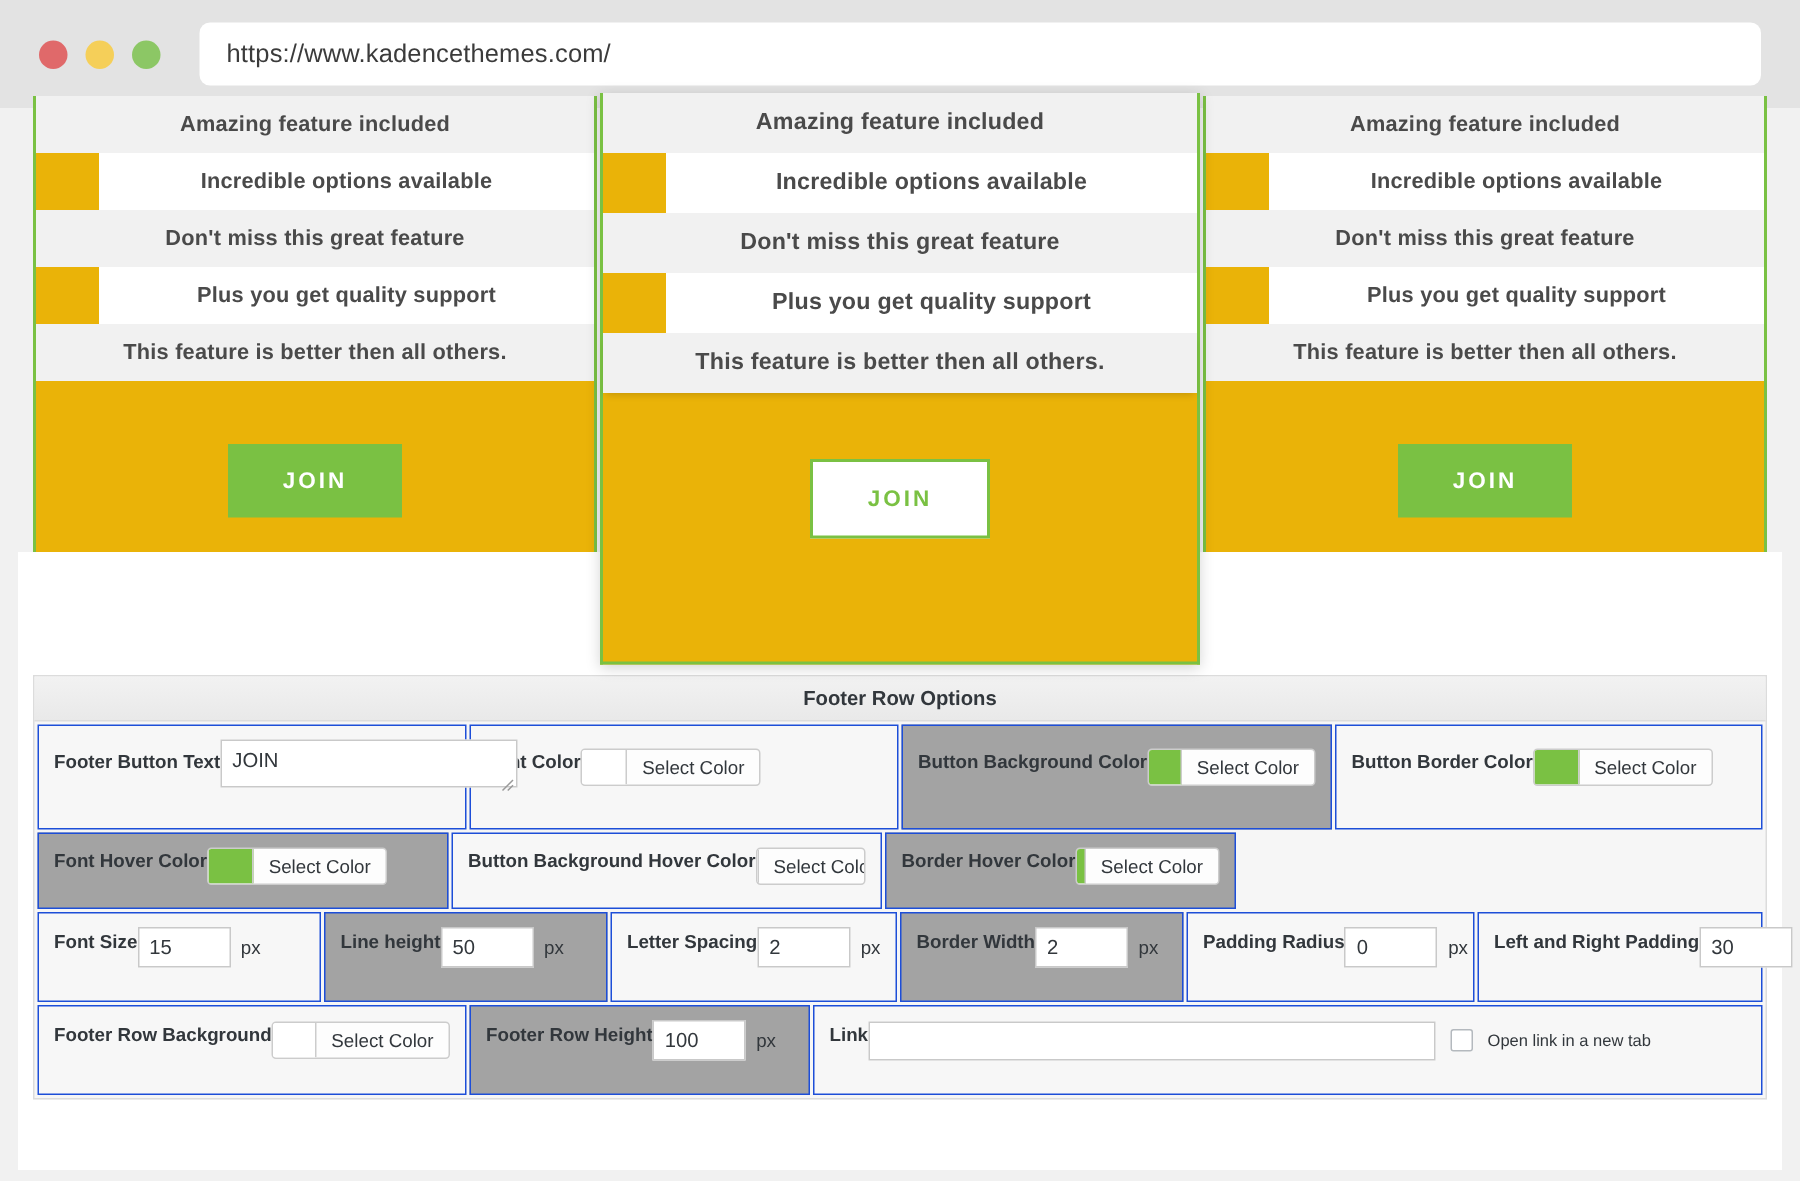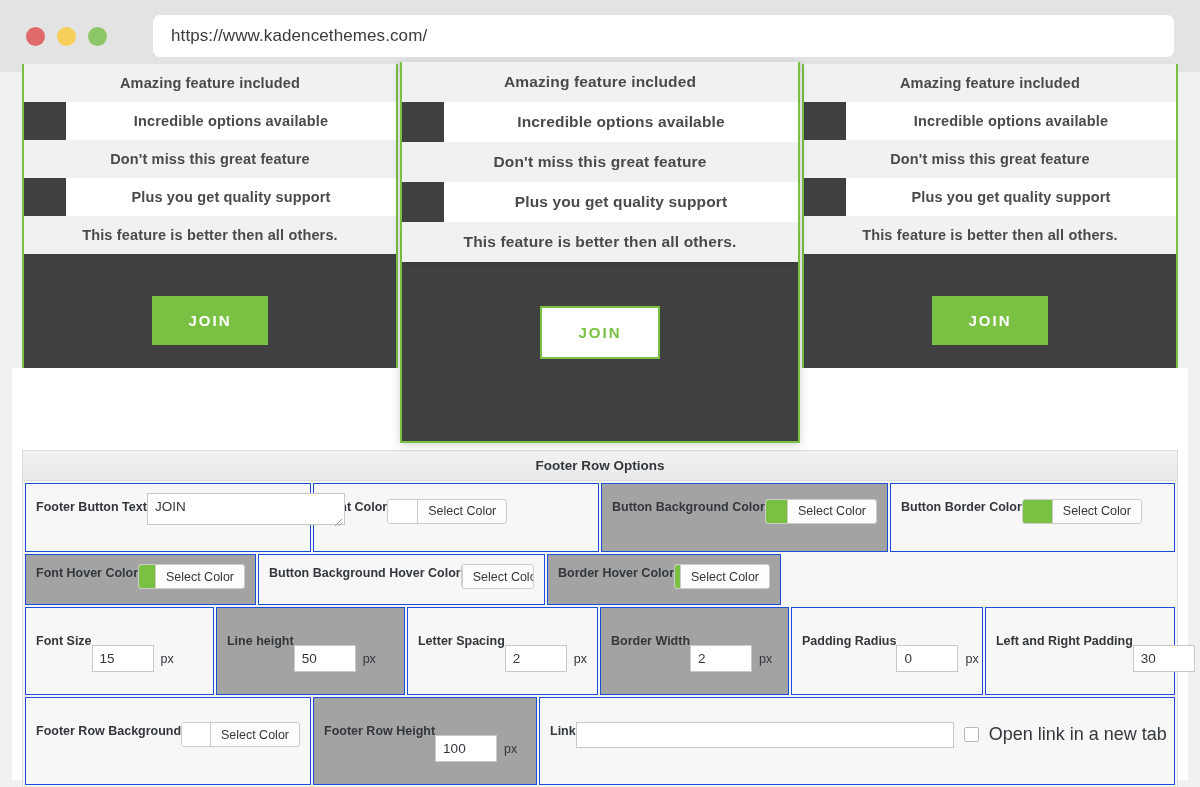--- a/index.html
+++ b/index.html
@@ -9,21 +9,20 @@
     background: #f1f1f1;
     font-family: "Liberation Sans", sans-serif;
     overflow: hidden;
   }
 
   
   .browser-bar {
     height: 72px; background: #e3e3e3;
     display: flex; align-items: center;
     padding: 0 26px;
-    gap: 20px;
   }
   .dots { display: flex; gap: 12px; margin-right: 26px; }
   .dot { width: 19px; height: 19px; border-radius: 50%; }
   .dot.red { background: #e0696a; }
   .dot.yellow { background: #f5cf59; }
   .dot.green { background: #8cc765; }
   .url-bar {
     flex: 1; height: 42px; background: #fff;
     border-radius: 7px;
     display: flex; align-items: center;
@@ -39,21 +38,21 @@
     background: #f1f1f1;
   }
 
   
   .pricing {
     position: absolute; top: 0; left: 0;
     width: 1200px; height: 310px;
   }
   .col {
     position: absolute; top: -8px;
-    background: #404040;
+    background: #eab308;
     border: 2px solid #7ac143;
     border-top: none;
   }
   .col-left  { left: 22px;  width: 376px; height: 363px; }
   .col-right { left: 802px; width: 376px; height: 363px; }
   .col-mid {
     left: 400px; width: 400px; height: 381px; top: -10px;
     box-shadow: 0 2px 9px rgba(0,0,0,.17);
     z-index: 3;
   }
@@ -149,41 +148,41 @@
     border: 1px solid #ccc; border-radius: 3px;
     background: #fdfdfd; height: 25px; overflow: hidden;
   }
   .swatch { width: 30px; border-right: 1px solid #ccc; background: #fff; }
   .swatch.green { background: #7ac143; }
   .color-txt {
     display: flex; align-items: center; padding: 0 10px;
     font-size: 12.5px; color: #32373c; white-space: nowrap;
   }
 
-  .num-row { display: flex; align-items: center; gap: 7px; margin-top: 28px; }
+  .num-row { display: flex; align-items: center; gap: 7px; }
   .num-in {
     width: 62px; height: 27px;
     border: 1px solid #c9c9c9; background: #fff;
     font-family: "Liberation Sans", sans-serif;
     font-size: 13.5px; color: #32373c; padding: 0 7px;
   }
   .unit { font-size: 12.5px; color: #32373c; }
 
   .link-row { display: flex; align-items: center; gap: 10px; }
   .link-in {
     width: 378px; height: 26px;
     border: 1px solid #c9c9c9; background: #fff;
     font-family: "Liberation Sans", sans-serif;
     font-size: 13px; color: #32373c; padding: 0 7px;
   }
   .chk {
     width: 15px; height: 15px; border: 1px solid #b4b9be;
     background: #fff; border-radius: 2px; flex: none;
   }
-  .chk-lbl { font-size: 18px; color: #32373c; white-space: nowrap; }
+  .chk-lbl { font-size: 11px; color: #32373c; white-space: nowrap; }
 </style>
 </head>
 <body>
 
 <div class="browser-bar">
   <div class="dots">
     <span class="dot red"></span>
     <span class="dot yellow"></span>
     <span class="dot green"></span>
   </div>
@@ -267,21 +266,21 @@
             <div class="opt-label">Button Border Color</div>
             <div class="color-btn">
               <span class="swatch green"></span>
               <span class="color-txt">Select Color</span>
             </div>
           </div>
         </div>
 
         <div class="opt-row">
 
-          <div class="opt alt" style="width:231px;padding-bottom:15px">
+          <div class="opt alt" style="width:274px;padding-bottom:15px">
             <div class="opt-label">Font Hover Color</div>
             <div class="color-btn">
               <span class="swatch green"></span>
               <span class="color-txt">Select Color</span>
             </div>
           </div>
 
           <div class="opt" style="width:287px;padding-bottom:15px">
             <div class="opt-label">Button Background Hover Color</div>
             <div class="color-btn">

